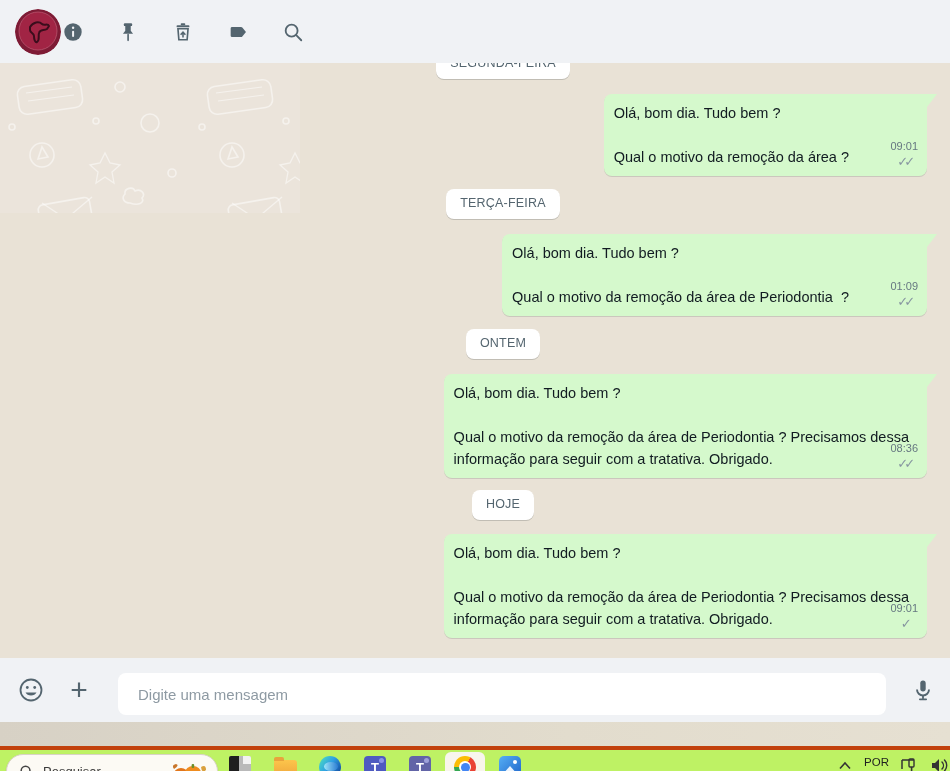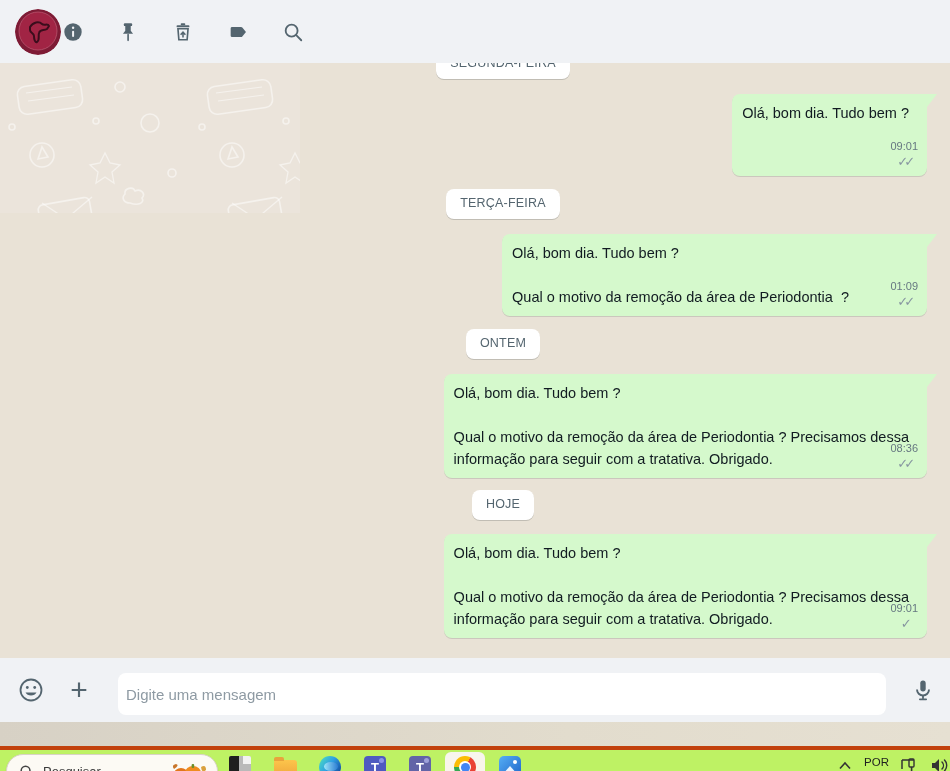--- a/index.html
+++ b/index.html
@@ -44,21 +44,21 @@
   .mt-15   { margin-top:15px; }
   .mt-14   { margin-top:14px; }
 
   
   .composer { height:64px; background:#f0f2f5; display:flex; align-items:center;
               padding:0 12px 0 16px; flex:0 0 auto; }
   .cicon { width:30px; height:30px; display:flex; align-items:center; justify-content:center;
            cursor:pointer; color:#54656f; }
   .plus-glyph { font-size:30px; font-weight:300; color:#54656f; line-height:28px; }
   .composer-input { flex:1 1 auto; height:42px; margin:8px 22px 0 24px; border:none; outline:none;
-                    border-radius:8px; background:#ffffff; padding:0 8px; font-size:15px;
+                    border-radius:8px; background:#ffffff; padding:0 20px; font-size:15px;
                     color:#111b21; font-family:"Liberation Sans","DejaVu Sans",sans-serif; }
   .composer-input::placeholder { color:#8e9aa3; }
 
   
   .desktop-strip { height:24px; background:linear-gradient(90deg,#d7d1c5,#e2dccd 60%,#e6e0d2); flex:0 0 auto; }
 
   
   .taskbar { position:relative; height:25px; background:#bef264; border-top:4px solid #c2410c;
              flex:0 0 auto; }
   .tb-search { position:absolute; left:6px; top:4px; width:212px; height:34px; border-radius:17px;
@@ -172,21 +172,21 @@
     </svg>
 
     <div class="chat-scroll">
 
       <div class="date-row mt-cut">
         <div class="date-pill">SEGUNDA-FEIRA</div>
       </div>
       <div class="bubble mt-15">
         <div class="msg-line">Olá, bom dia. Tudo bem ?</div>
         <div class="msg-line"></div>
-        <div class="msg-line"><span class="meta-space"></span></div>
+        <div class="msg-line"><span>Qual o motivo da remoção da área ?</span><span class="meta-space"></span></div>
         <div class="meta">
           <span>09:01</span>
           <span class="ticks">✓✓</span>
         </div>
       </div>
 
       <div class="date-row mt-13">
         <div class="date-pill">TERÇA-FEIRA</div>
       </div>
       <div class="bubble mt-15">

